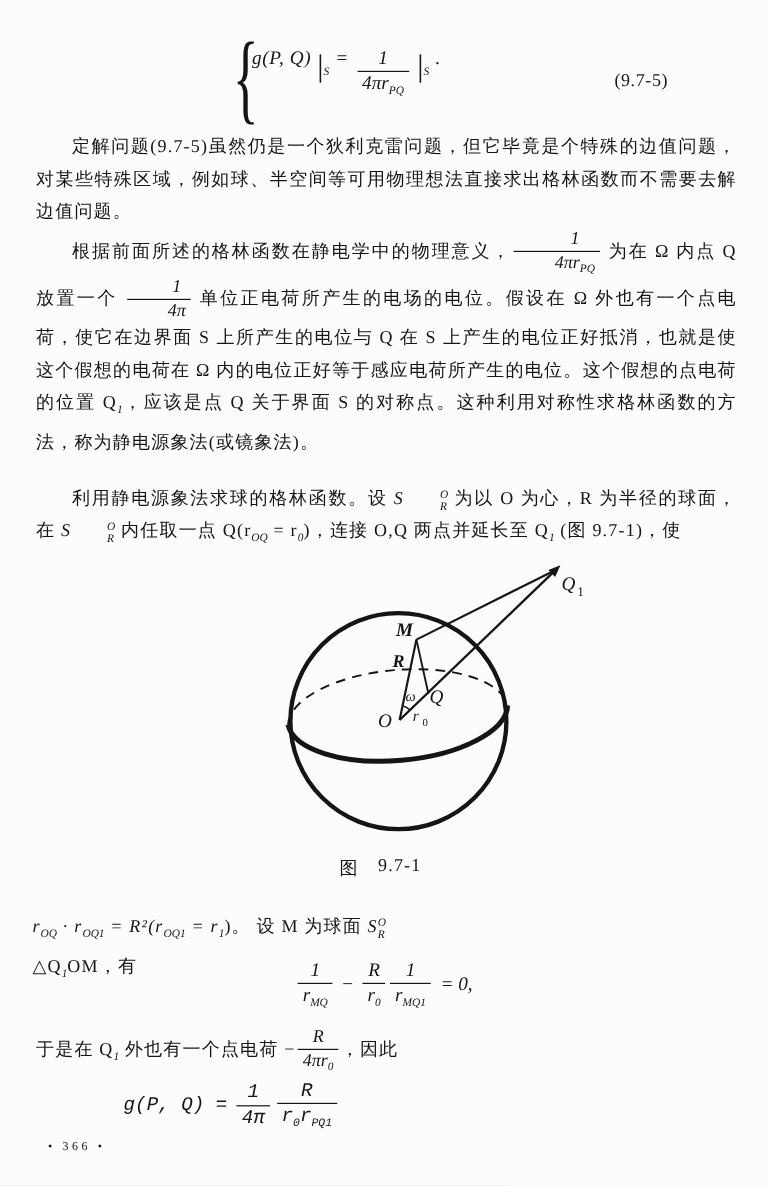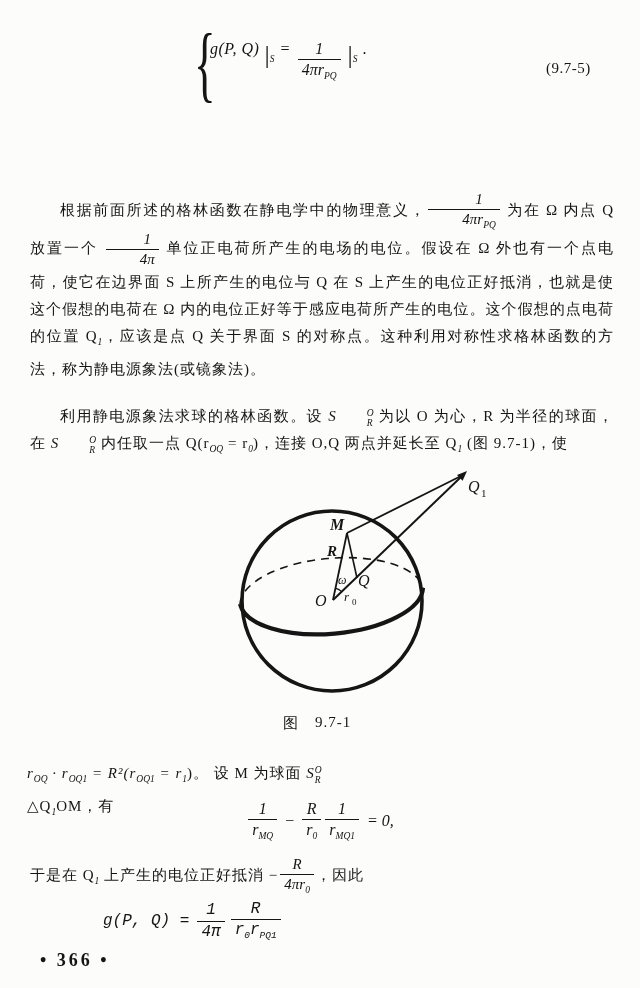--- a/index.html
+++ b/index.html
@@ -28,21 +28,21 @@
   .eqsys{font-size:16px;}
   .eqsys .brace{position:absolute;left:-16px;top:-15px;font-size:82px;
                 font-weight:300;transform:scale(.55,1.02);transform-origin:left top;
                 line-height:1;}
   .eqsys .row1{white-space:nowrap;letter-spacing:.5px;}
   .eqsys .row2{white-space:nowrap;margin-top:2px;letter-spacing:.5px;
                display:flex;align-items:flex-start;gap:5px;}
   .eqnum{font-size:15px;letter-spacing:.5px;}
   .deq{display:flex;align-items:center;gap:6px;font-size:16px;white-space:nowrap;}
   .caption{display:flex;gap:16px;font-size:15px;letter-spacing:1px;}
-  .pageno{font-size:18px;font-weight:bold;letter-spacing:3px;}
+  .pageno{font-size:10px;font-weight:normal;letter-spacing:3px;}
   svg text{font-family:"Liberation Serif","DejaVu Serif",serif;}
 </style>
 </head>
 <body>
 
 <div class="page">
 
   <div class="abs eqsys" style="left:210px;top:38px;">
     <span class="brace">{</span>
     <div class="row2">
@@ -50,22 +50,23 @@
       <span><span class="vbar">|</span><sub class="sb">S</sub></span>
       <span class="it">=</span>
       <span class="frac">
         <span class="fn">1</span>
         <span class="fd"><span>4πr</span><sub class="sb">PQ</sub></span>
       </span>
       <span><span class="vbar">|</span><sub class="sb">S</sub></span>
       <span>.</span>
     </div>
   </div>
-  <div class="abs eqnum" style="left:546px;top:60px;font-family:Liberation Serif, serif;">(9.7-5)</div>
+  <div class="abs eqnum" style="left:512px;top:60px;font-family:Liberation Serif, serif;">(9.7-5)</div>
 
+  <div class="abs cn indent" style="left:30px;top:110px;width:584px;">定解问题(9.7-5)虽然仍是一个狄利克雷问题，但它毕竟是个特殊的边值问题，对某些特殊区域，例如球、半空间等可用物理想法直接求出格林函数而不需要去解边值问题。</div>
 
   <div class="abs cn indent" style="left:30px;top:191px;width:584px;">
     <span>根据前面所述的格林函数在静电学中的物理意义，</span><span class="frac"><span class="fn">1</span><span class="fd"><span>4πr</span><sub class="sb">PQ</sub></span></span><span> 为在 Ω 内点 Q 放置一个 </span><span class="frac"><span class="fn">1</span><span class="fd">4π</span></span><span> 单位正电荷所产生的电场的电位。假设在 Ω 外也有一个点电荷，使它在边界面 S 上所产生的电位与 Q 在 S 上产生的电位正好抵消，也就是使这个假想的电荷在 Ω 内的电位正好等于感应电荷所产生的电位。这个假想的点电荷的位置 Q</span><sub class="sb">1</sub><span>，应该是点 Q 关于界面 S 的对称点。这种利用对称性求格林函数的方法，称为静电源象法(或镜象法)。</span>
   </div>
 
 
   <div class="abs cn indent" style="left:30px;top:403px;width:584px;">
     <span>利用静电源象法求球的格林函数。设 </span><span class="it">S</span><span class="sstack"><span>O</span><span>R</span></span><span> 为以 O 为心，R 为半径的球面，在 </span><span class="it">S</span><span class="sstack"><span>O</span><span>R</span></span><span> 内任取一点 Q(r</span><sub class="sb">OQ</sub><span> = r</span><sub class="sb">0</sub><span>)，连接 O,Q 两点并延长至 Q</span><sub class="sb">1</sub><span> (图 9.7-1)，使</span>
   </div>
 
@@ -117,21 +118,21 @@
         </span>
       <span class="frac" style="margin-left:-4px;">
           <span class="fn">1</span>
           <span class="fd"><span>r</span><sub class="sb">MQ1</sub></span>
         </span>
       <span class="it">= 0,</span>
     </div>
   </div>
 
   <div class="abs cn" style="left:30px;top:856px;width:590px;text-align:left;">
-    <span>于是在 Q</span><sub class="sb">1</sub><span> 上产生的电位正好抵消 −</span><span class="frac"><span class="fn">R</span><span class="fd"><span>4πr</span><sub class="sb">0</sub></span></span><span>，因此</span>
+    <span>于是在 Q</span><sub class="sb">1</sub><span> 外也有一个点电荷 −</span><span class="frac"><span class="fn">R</span><span class="fd"><span>4πr</span><sub class="sb">0</sub></span></span><span>，因此</span>
   </div>
 
   <div class="abs" style="left:103px;top:900px;font-family:Liberation Mono, monospace;">
     <div class="deq">
       <span class="it">g(P, Q) =</span>
       <span class="frac">
           <span class="fn">1</span>
           <span class="fd">4π</span>
         </span>
       <span class="frac" style="margin-left:-2px;">

